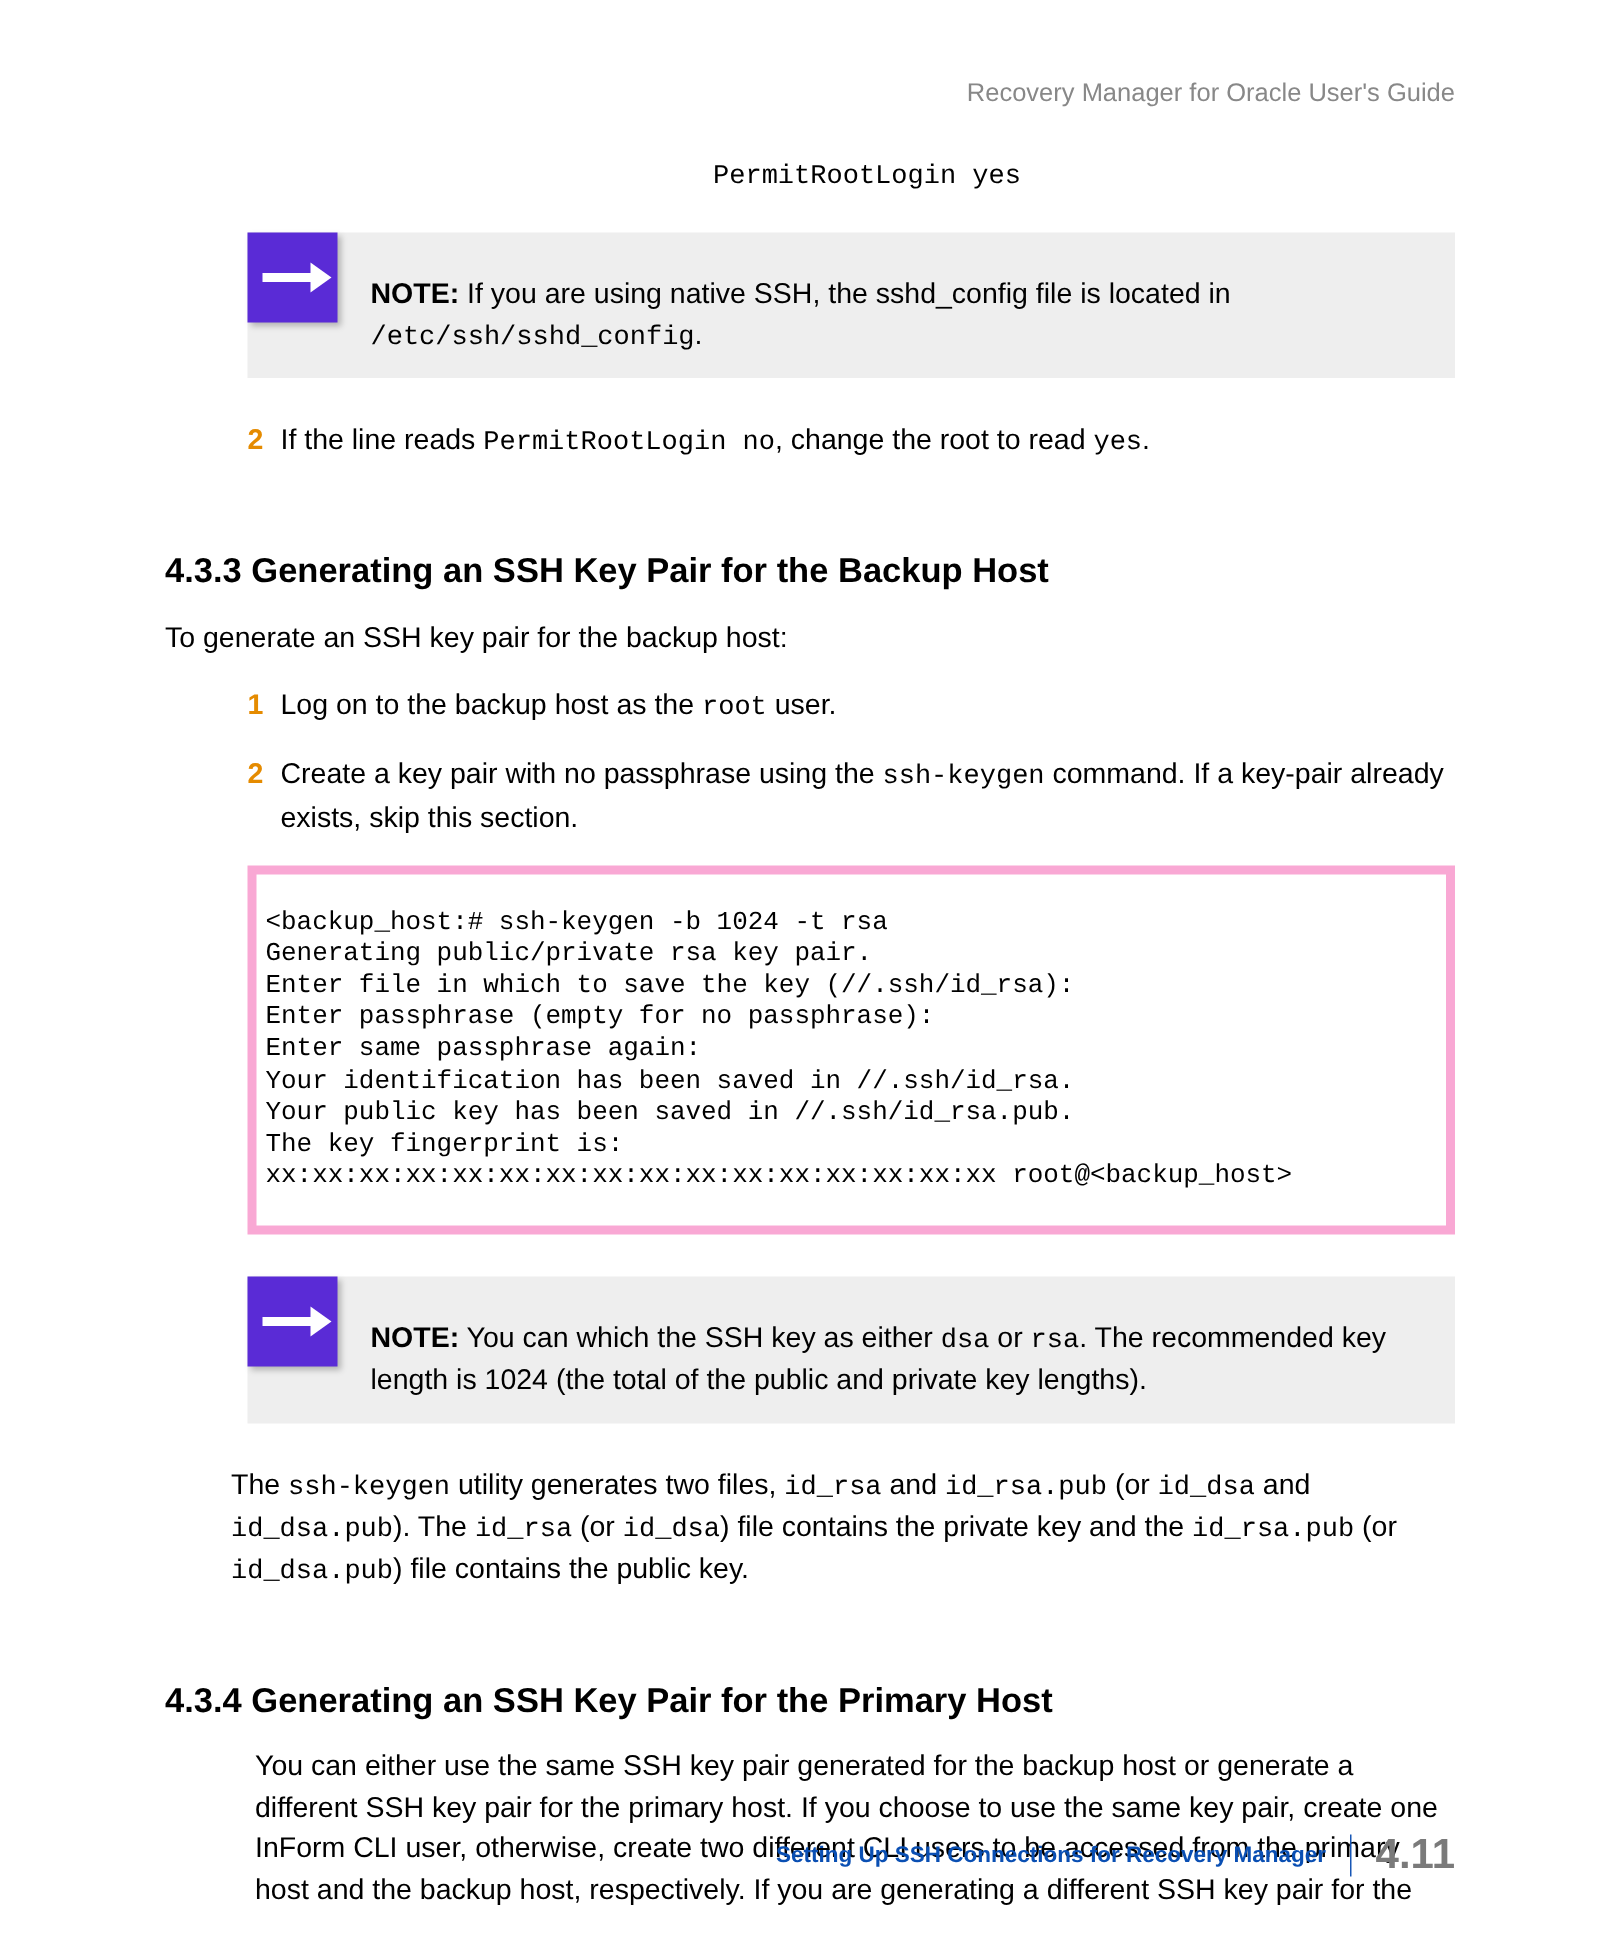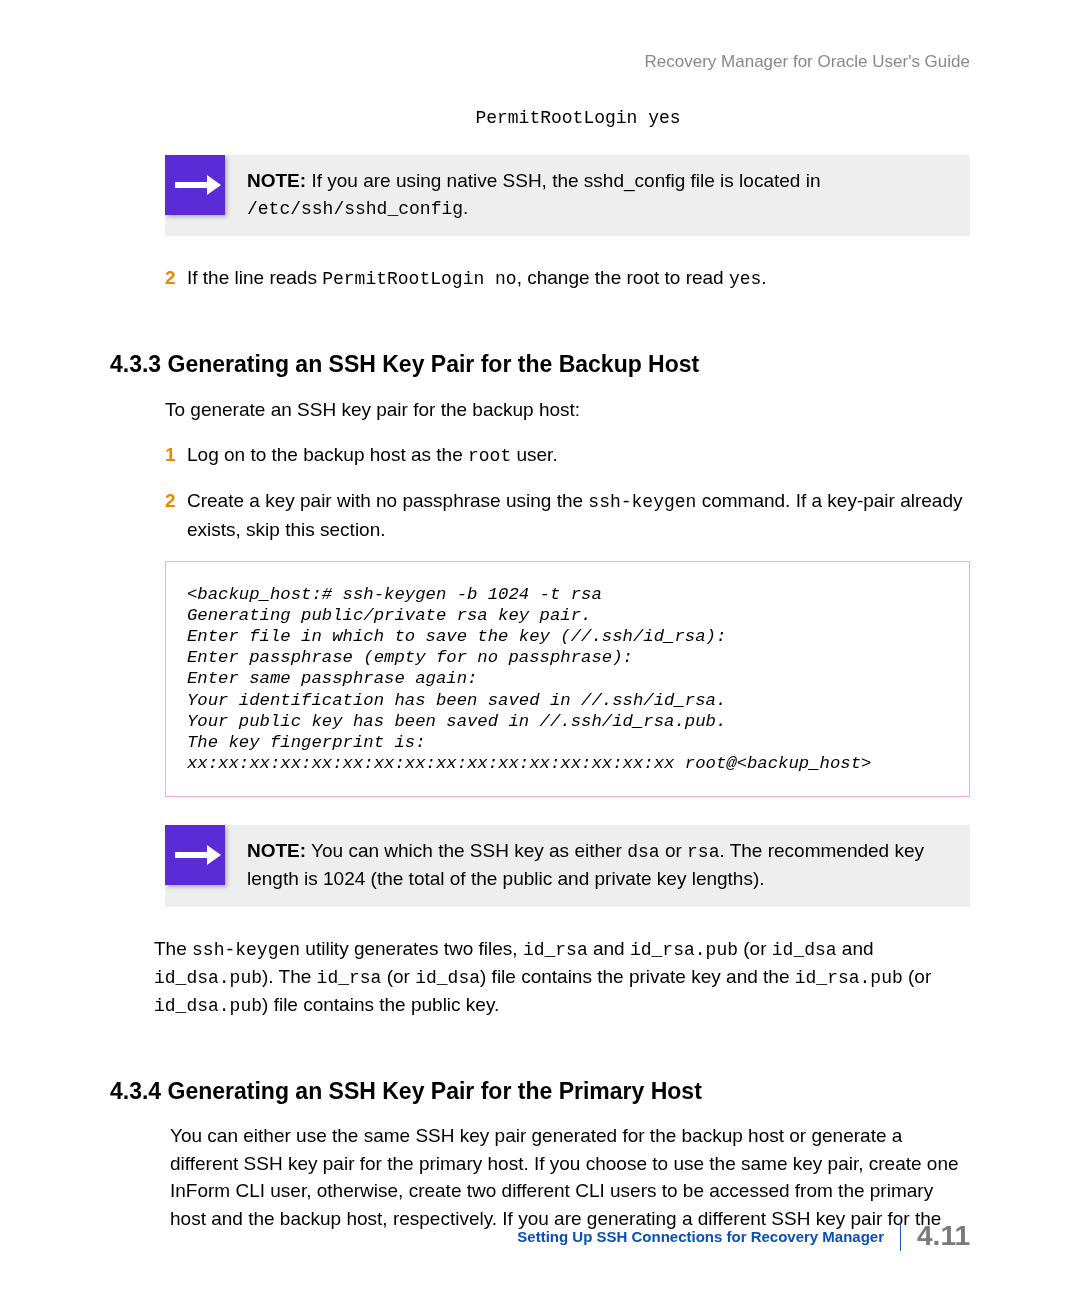--- a/index.html
+++ b/index.html
@@ -42,49 +42,49 @@
     margin: 0;
     box-shadow: 2px 2px 4px rgba(0,0,0,0.25);
   }
   .note-arrow {
     position: absolute;
     inset: 0;
   }
   .note-text {
     flex: 1;
     padding: 12px 20px 14px 22px;
+    margin-top: 16px;
   }
   .note-text .bold { font-weight: 700; }
 
   .step-row { display: flex; margin-left: 55px; margin-bottom: 18px; }
   .step-num { flex: 0 0 22px; color: #e58b00; font-weight: 700; font-size: 19px; }
   .step-body { flex: 1; }
 
   h2.sec {
     font-size: 23px;
     font-weight: 700;
     color: #000;
     margin-top: 56px;
     margin-bottom: 14px;
     font-family: "Segoe UI Semibold", "Segoe UI", Arial, sans-serif;
   }
-  .body-para { margin-left: 55px; margin-bottom: 18px; }
+  .body-para { margin-bottom: 18px; }
 
   .code-box {
-    border: 1px solid #f9a8d4;
+    border: 6px solid #f9a8d4;
     margin-left: 55px;
     margin-right: 0;
-    padding: 22px 21px;
+    padding: 22px 6px;
     font-family: "Courier New", monospace;
     font-size: 17.3px;
     line-height: 1.22;
     white-space: pre;
     margin-bottom: 28px;
     margin-top: 8px;
-    font-style: italic;
   }
 
   .footer {
     position: absolute;
     bottom: 39px;
     right: 110px;
     display: flex;
     align-items: center;
   }
   .footer-title {

